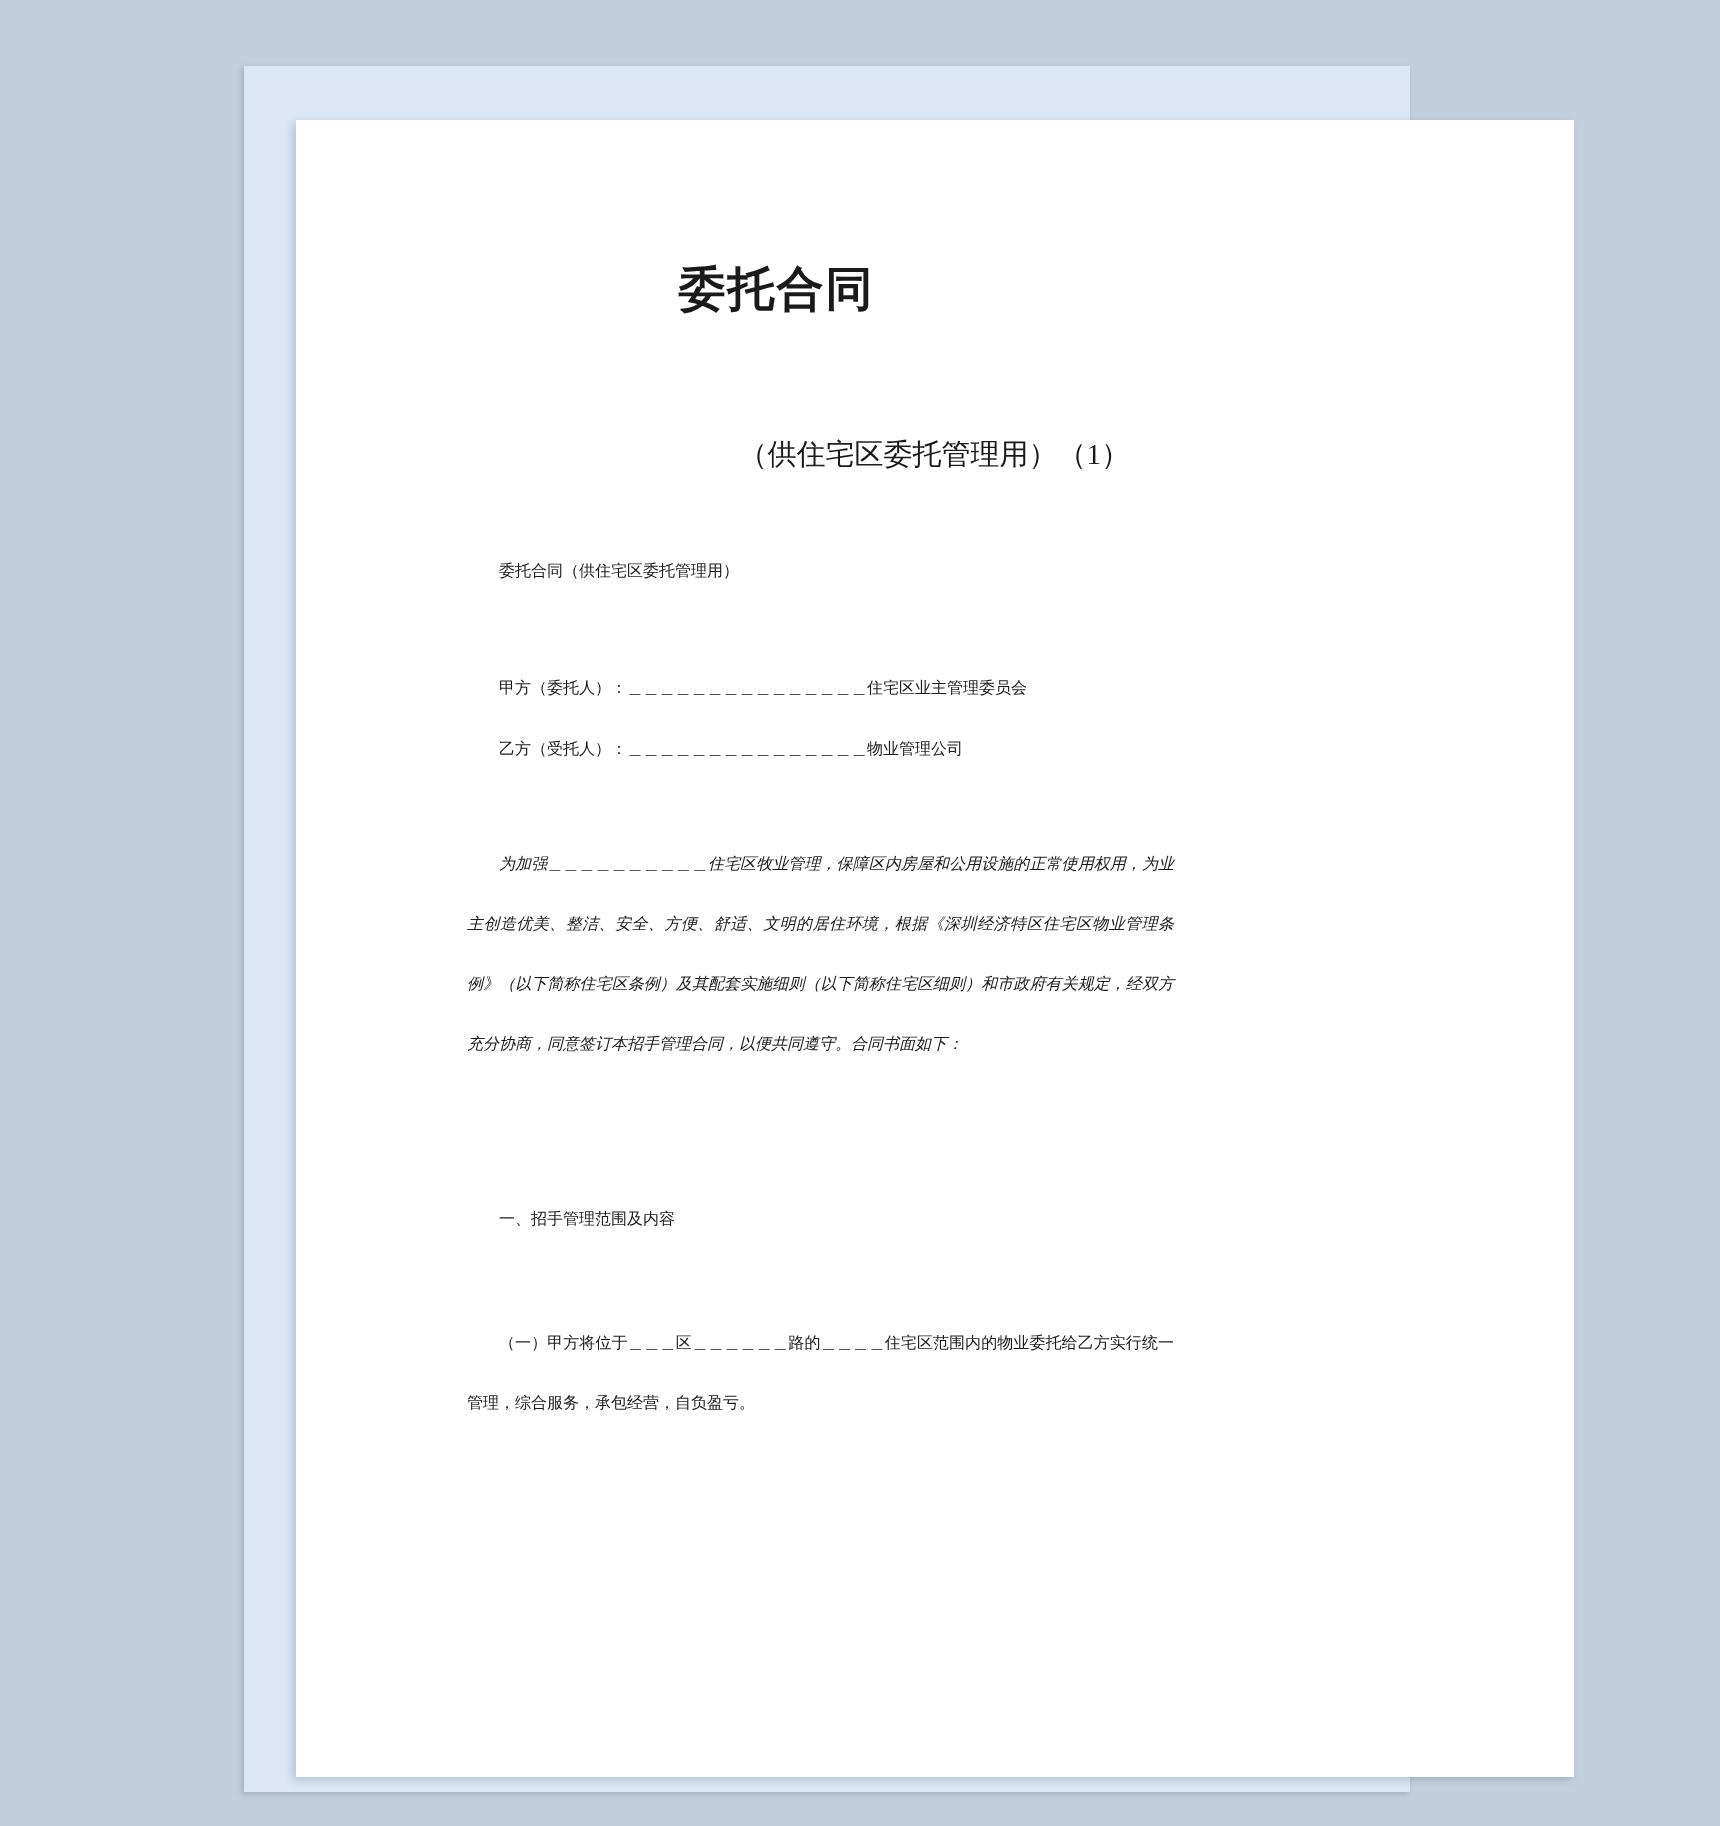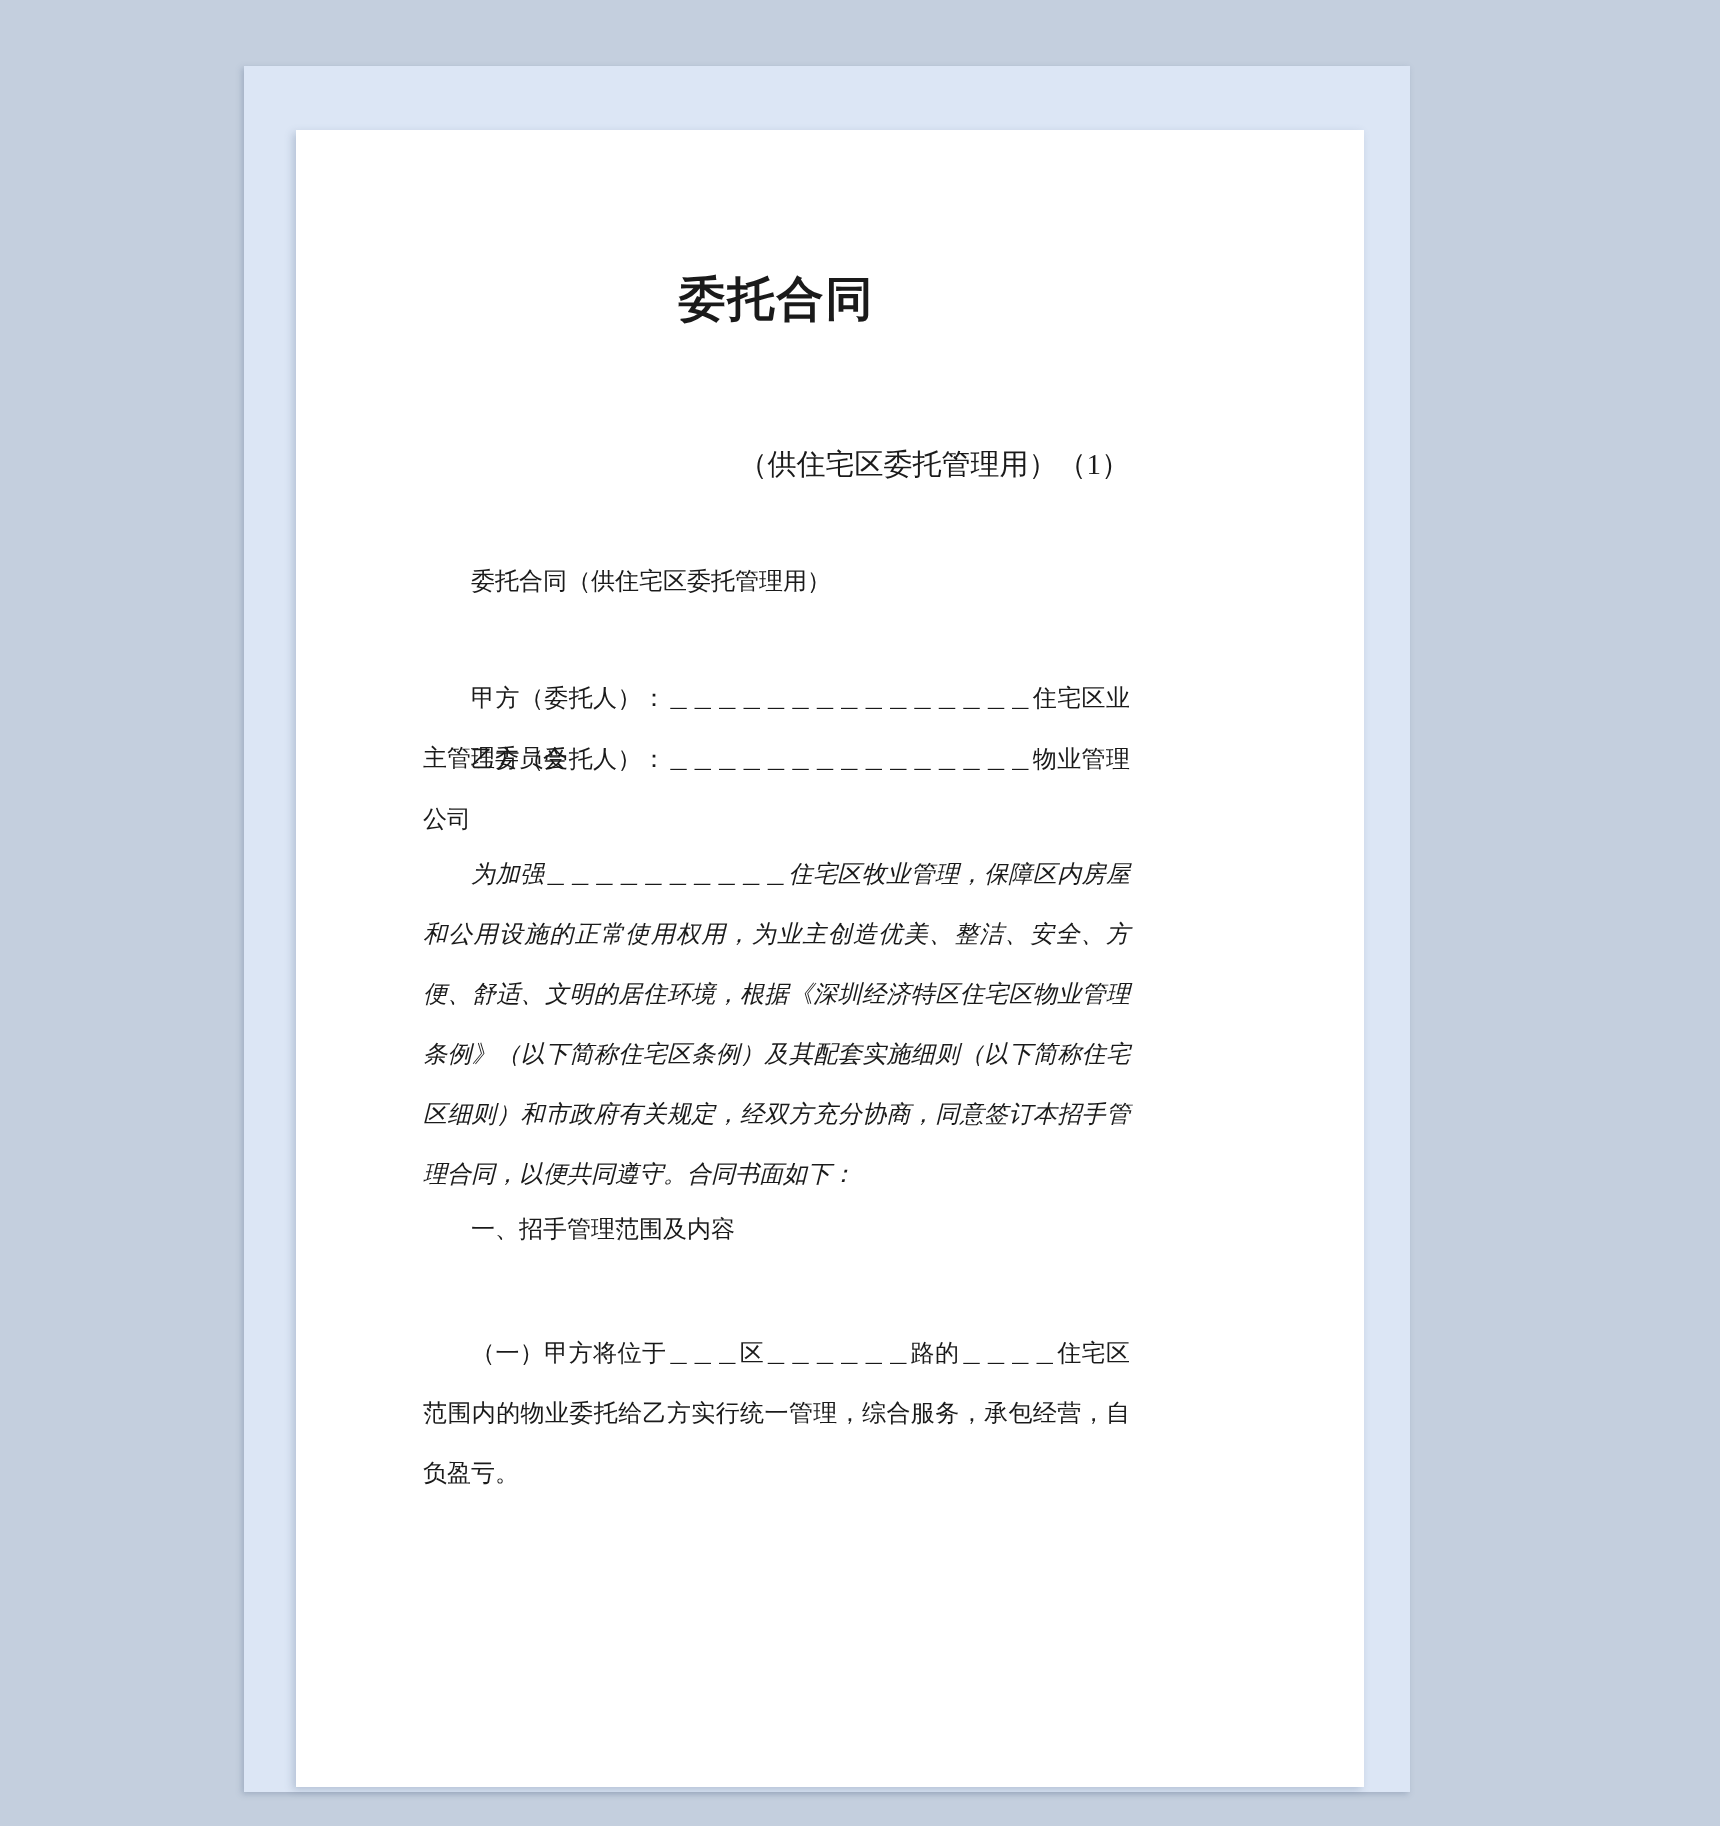--- a/index.html
+++ b/index.html
@@ -21,24 +21,25 @@
   }
   .back-sheet {
     position: absolute;
     left: 244px; top: 66px;
     width: 1166px; height: 1726px;
     background: #dce6f5;
     box-shadow: -2px 2px 6px rgba(90,110,140,0.35);
   }
   .front-sheet {
     position: absolute;
-    left: 296px; top: 130px;
-    width: 1068px; height: 1657px;
+    left: 296px; top: 120px;
+    width: 1248px; height: 1657px;
     background: #ffffff;
     box-shadow: -3px 3px 8px rgba(90,110,140,0.30);
+    padding-left: 30px;
   }
   .content {
     position: absolute;
     left: 127px;
     width: 707px;
     color: #1a1a1a;
   }
   .doc-title {
     top: 137px;
     width: 707px;
@@ -49,26 +50,27 @@
     letter-spacing: 2px;
   }
   .doc-subtitle {
     top: 312px;
     width: 707px;
     font-size: 29px;
     line-height: 44px;
     text-align: right;
   }
   .para {
-    font-size: 24px;
+    font-size: 16px;
     line-height: 60px;
     text-align: justify;
     text-justify: inter-ideograph;
     text-indent: 2em;
     word-break: break-all;
+    margin-left: 44px;
   }
   .p-doc-label { top: 421px; }
   .p-party-a   { top: 538px; }
   .p-party-b   { top: 599px; }
   .p-intro     { top: 714px; font-style: italic; }
   .p-heading   { top: 1069px; }
   .p-clause1   { top: 1193px; }
   .p-clause2   { top: 1378px; }
 </style>
 </head>

